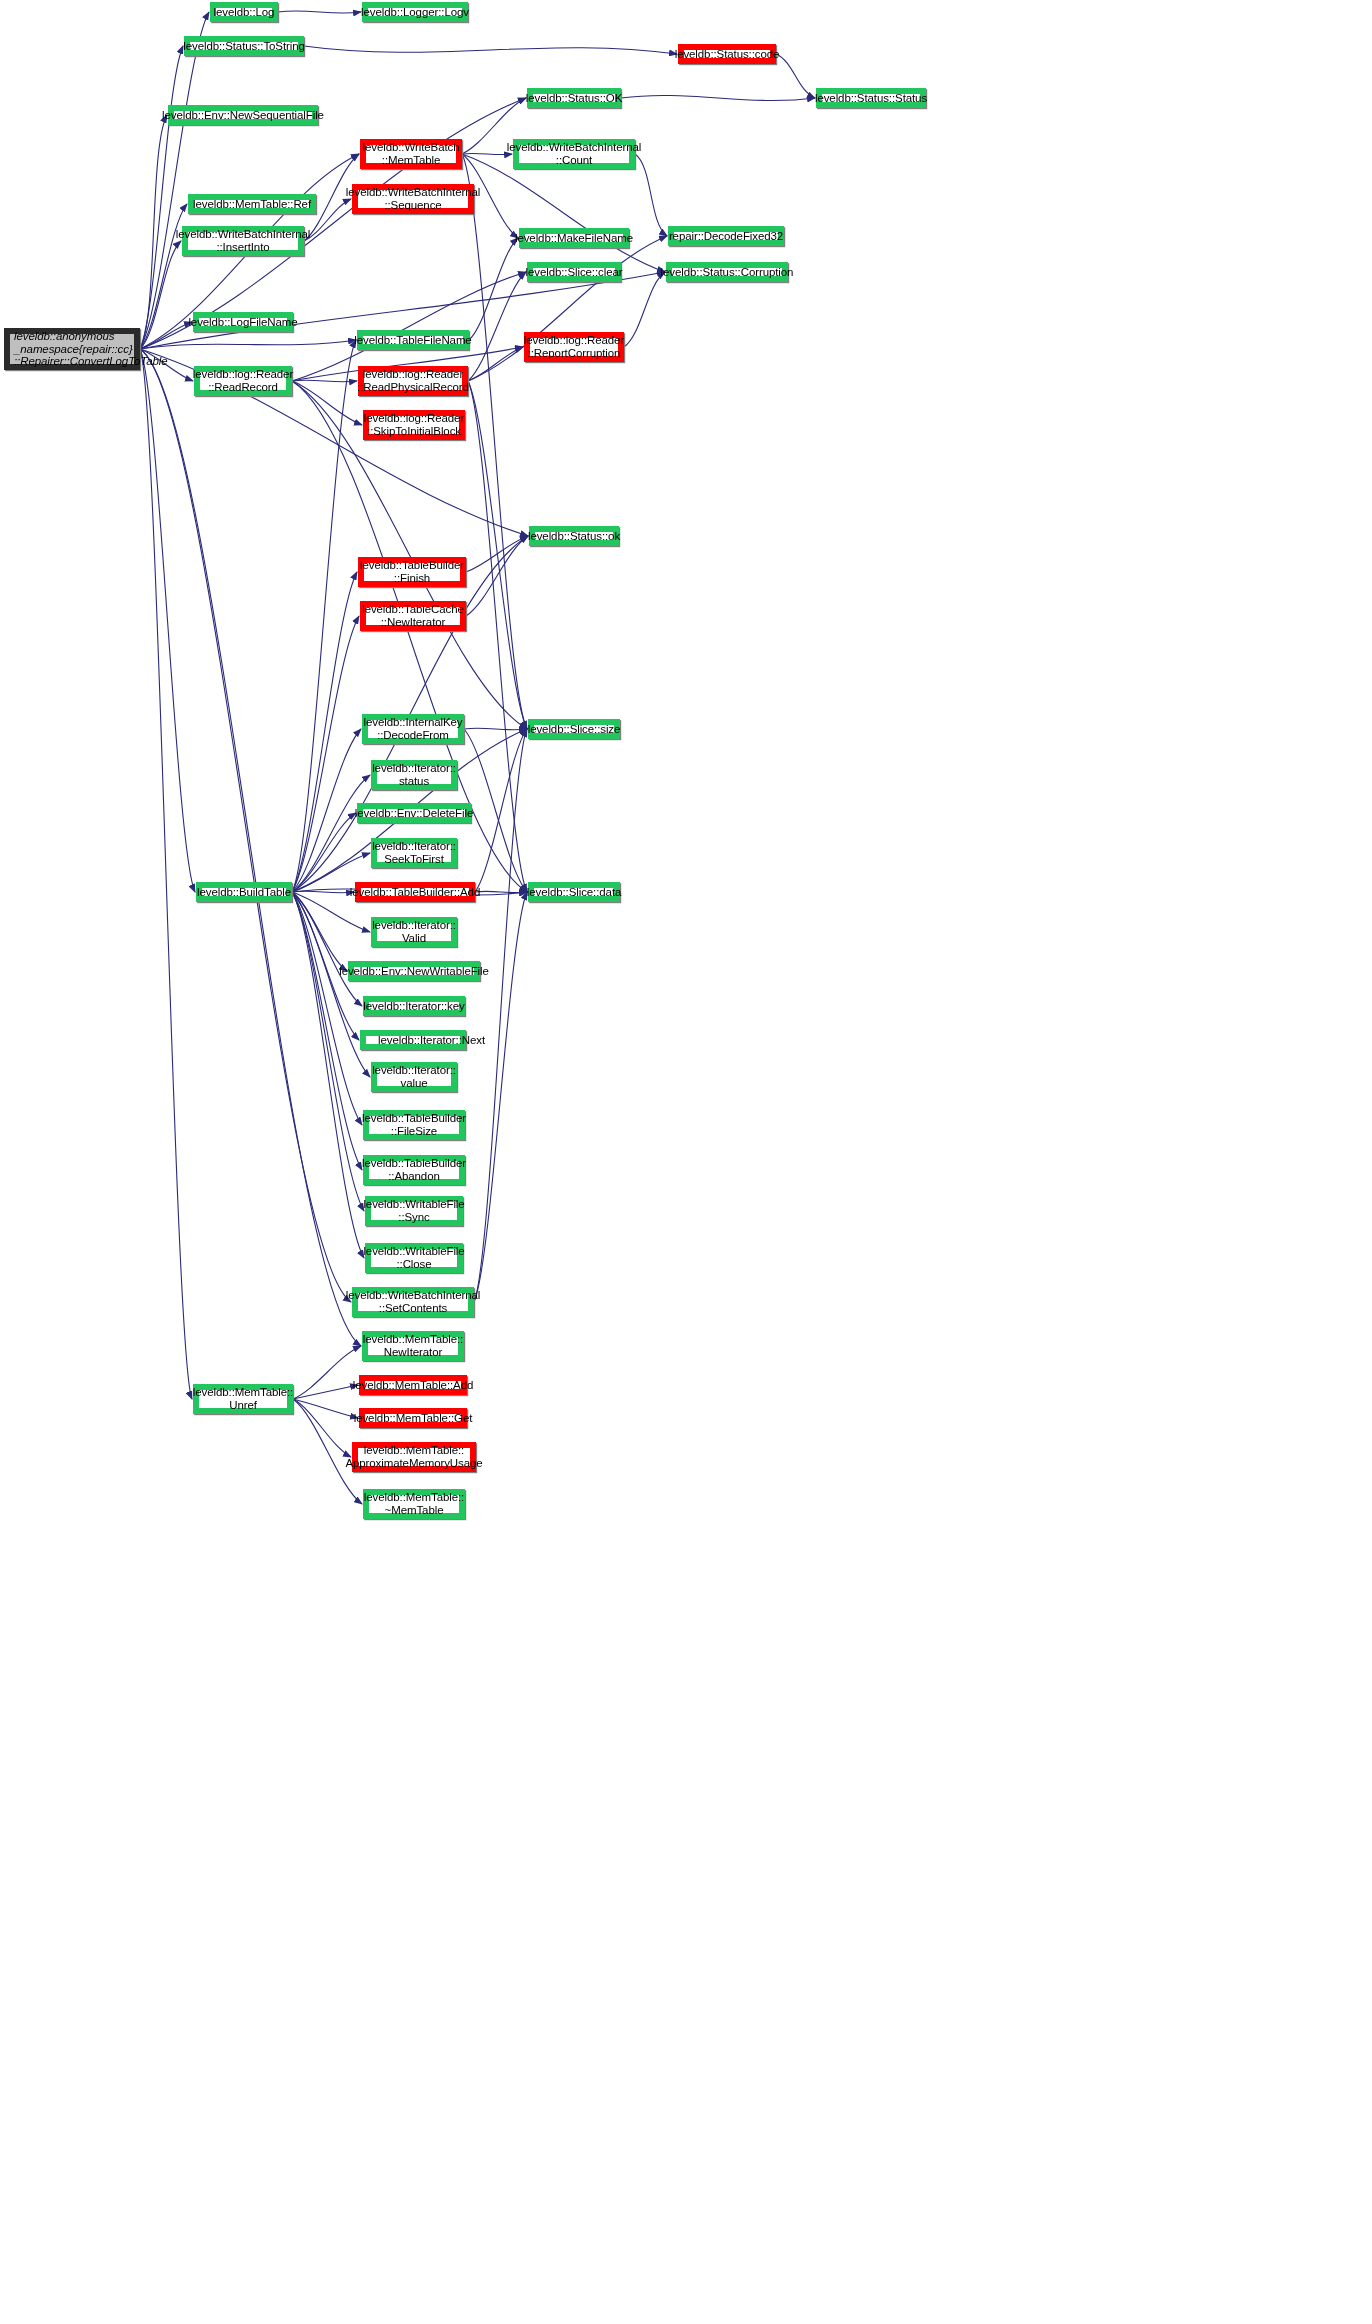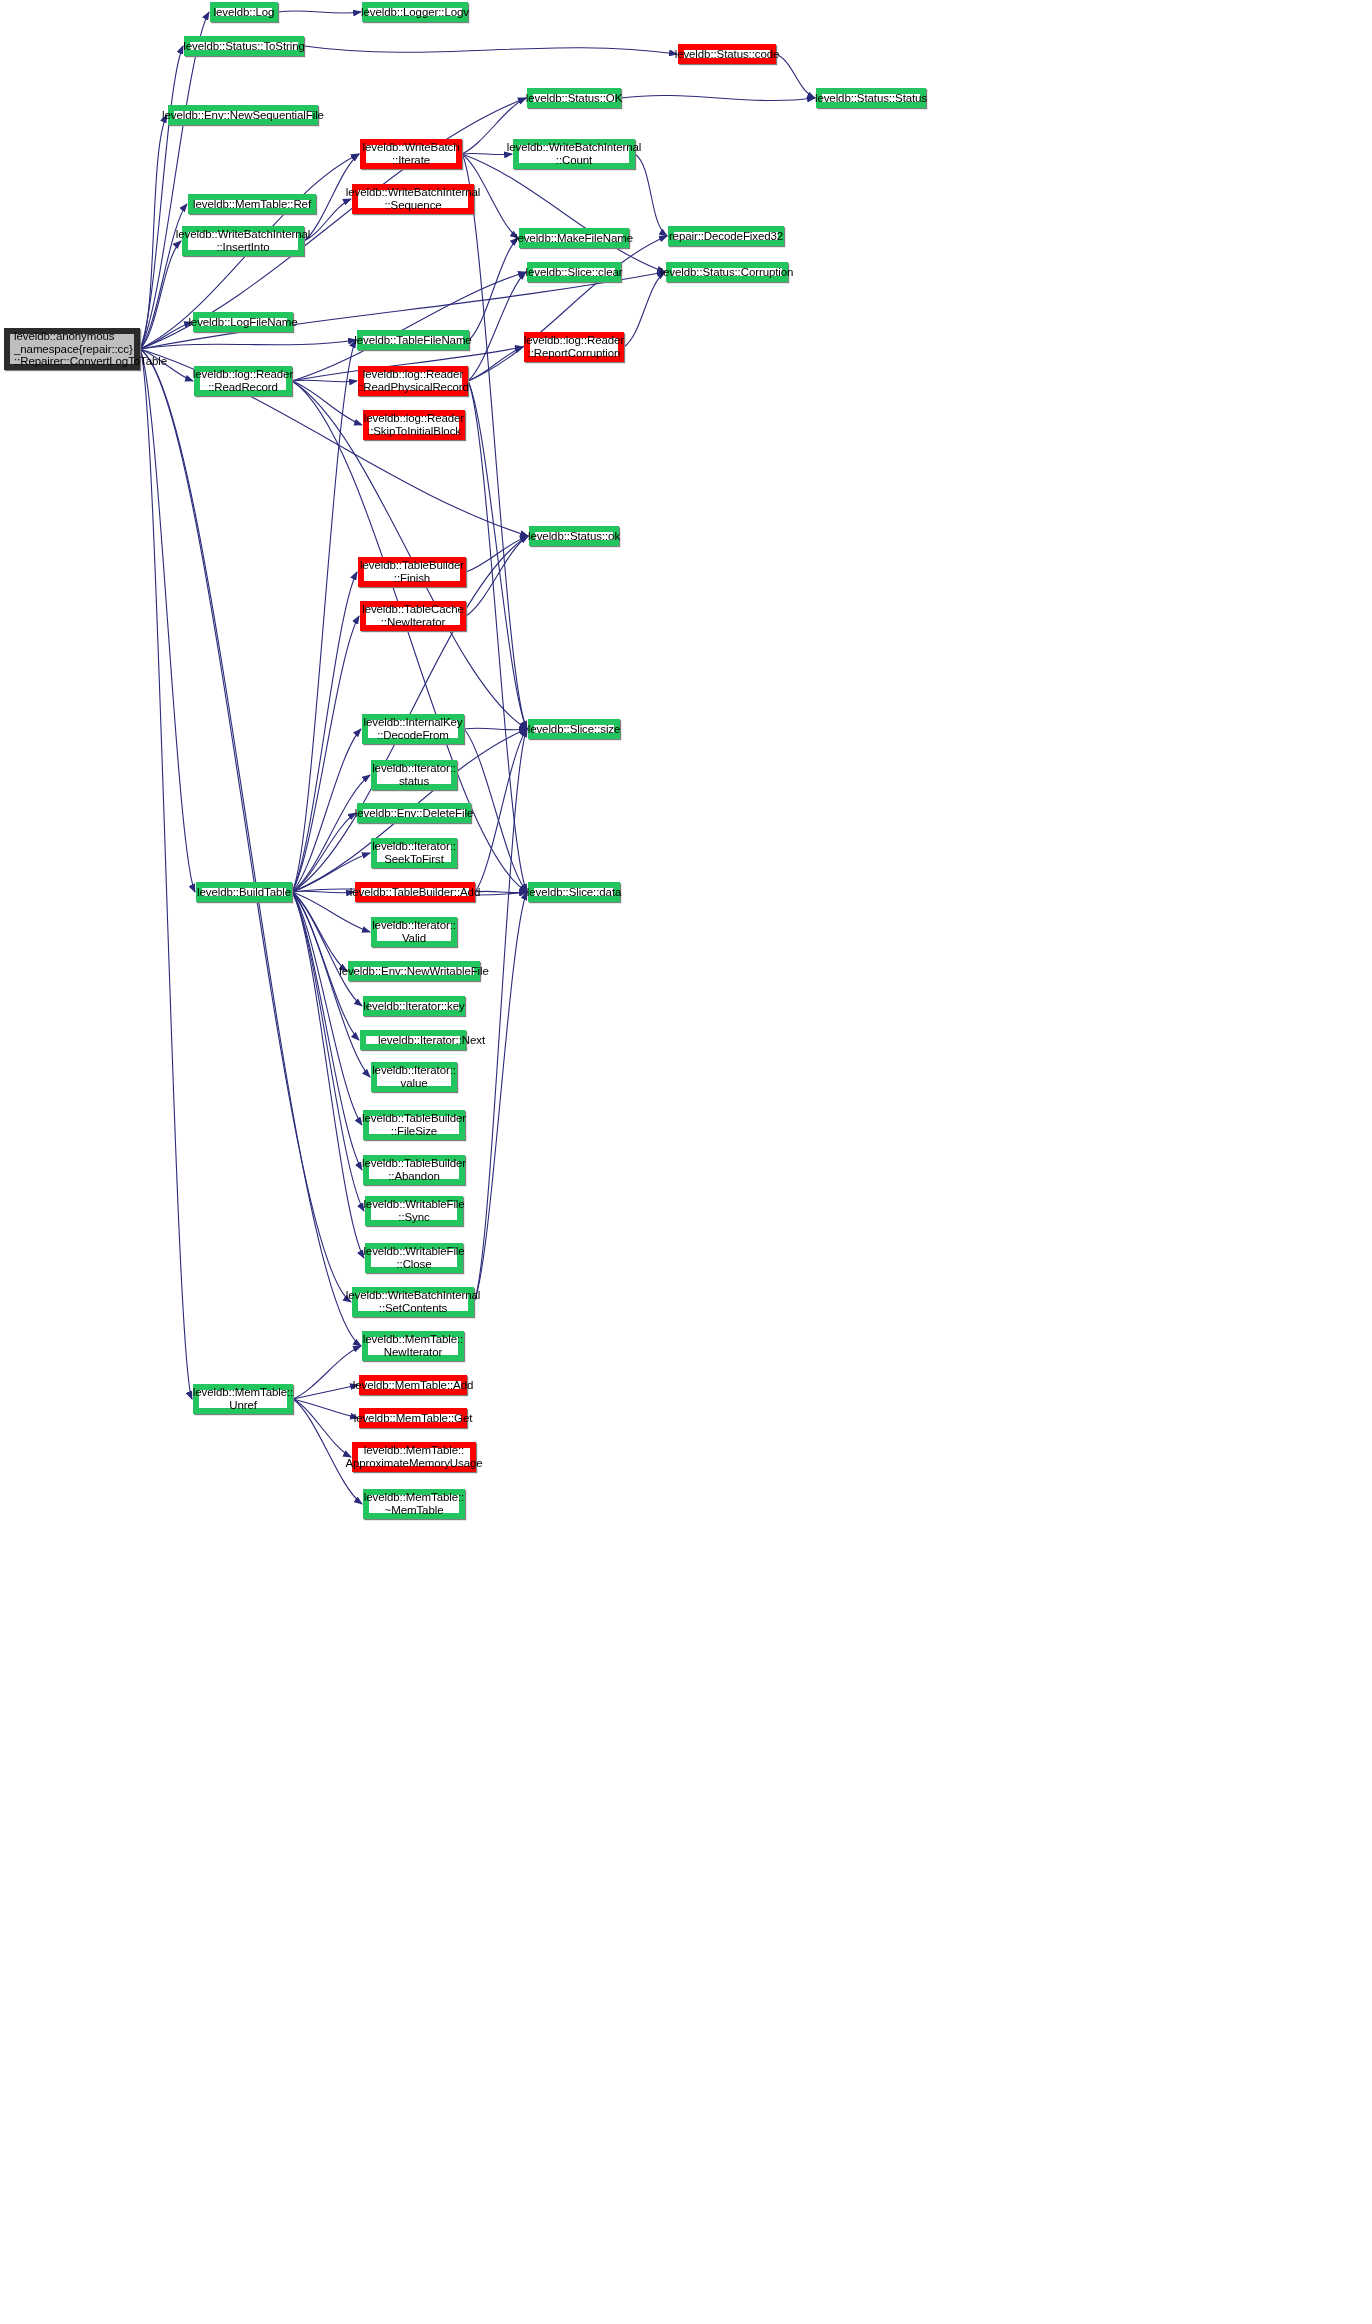--- a/index.html
+++ b/index.html
@@ -29,20 +29,21 @@
     padding:0 3px;
     box-shadow:1.2px 1.2px 0 0 #808080;
   }
   .node.red{border-color:#ff0000;}
   .node.root{
     background:#bfbfbf;
     border-color:#2b2b2b;
     text-align:left;
     justify-content:flex-start;
     padding-left:4px;
+    font-style:italic;
   }
 </style>
 </head>
 <body>
 
 <div id="canvas">
   <svg id="edges" xmlns="http://www.w3.org/2000/svg">
     <defs>
       <marker id="ah" markerWidth="9" markerHeight="7" refX="8" refY="3.5" orient="auto" markerUnits="userSpaceOnUse">
         <polygon points="0 0, 9 3.5, 0 7" fill="#2a2a7a"></polygon>
@@ -136,21 +137,21 @@
       <div class="node" style="left: 182px; top: 226px; width: 122px; height: 30px;">leveldb::WriteBatchInternal
 ::InsertInto</div>
       <div class="node" style="left: 193px; top: 312px; width: 100px; height: 20px;">leveldb::LogFileName</div>
       <div class="node" style="left: 194px; top: 366px; width: 98px; height: 30px;">leveldb::log::Reader
 ::ReadRecord</div>
       <div class="node" style="left: 196px; top: 882px; width: 96px; height: 20px;">leveldb::BuildTable</div>
       <div class="node" style="left: 193px; top: 1384px; width: 100px; height: 30px;">leveldb::MemTable::
 Unref</div>
       <div class="node" style="left: 362px; top: 2px; width: 106px; height: 20px;">leveldb::Logger::Logv</div>
       <div class="node red" style="left: 360px; top: 139px; width: 102px; height: 30px;">leveldb::WriteBatch
-::Iterate</div>
+::MemTable</div>
       <div class="node red" style="left: 352px; top: 184px; width: 122px; height: 30px;">leveldb::WriteBatchInternal
 ::Sequence</div>
       <div class="node" style="left: 357px; top: 330px; width: 112px; height: 20px;">leveldb::TableFileName</div>
       <div class="node red" style="left: 358px; top: 366px; width: 110px; height: 30px;">leveldb::log::Reader
 ::ReadPhysicalRecord</div>
       <div class="node red" style="left: 363px; top: 410px; width: 102px; height: 30px;">leveldb::log::Reader
 ::SkipToInitialBlock</div>
       <div class="node red" style="left: 358px; top: 557px; width: 108px; height: 30px;">leveldb::TableBuilder
 ::Finish</div>
       <div class="node red" style="left: 360px; top: 601px; width: 106px; height: 30px;">leveldb::TableCache

